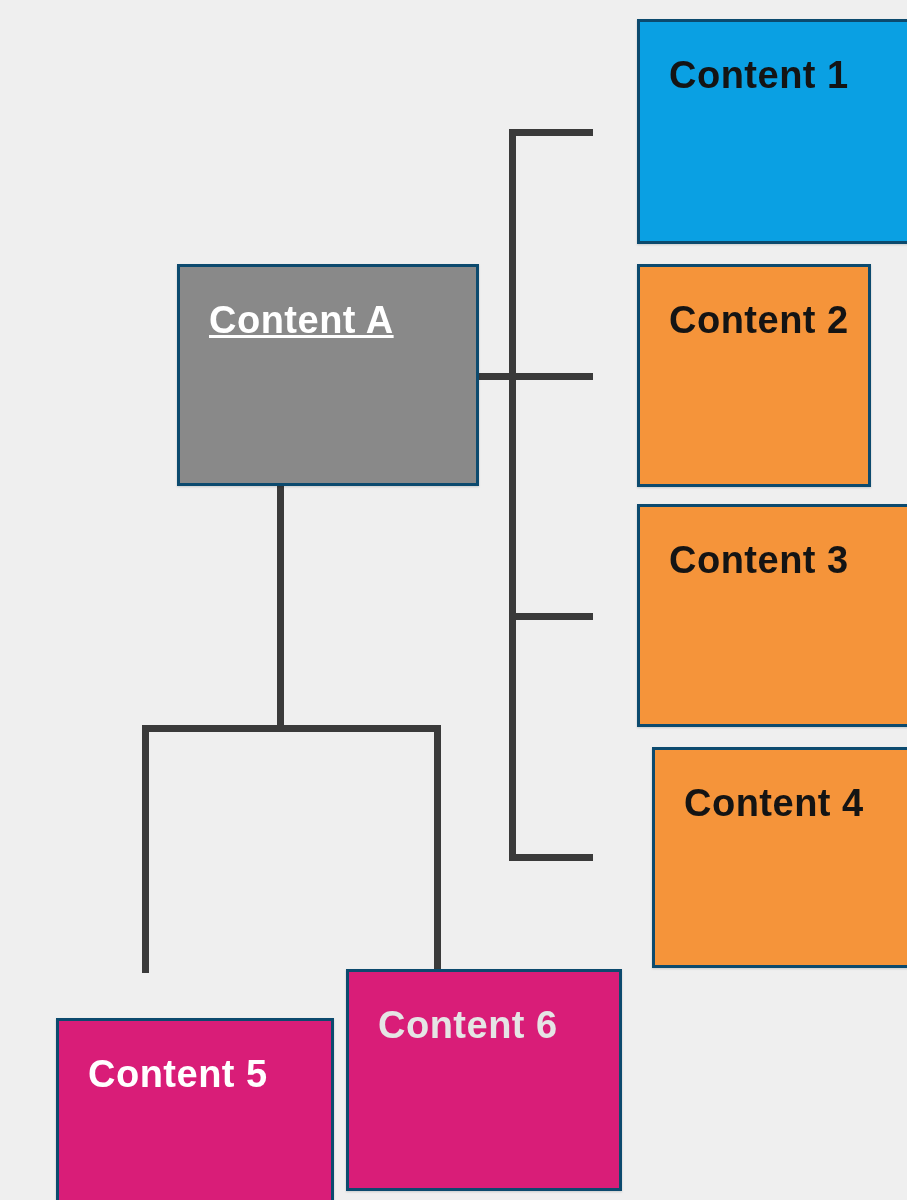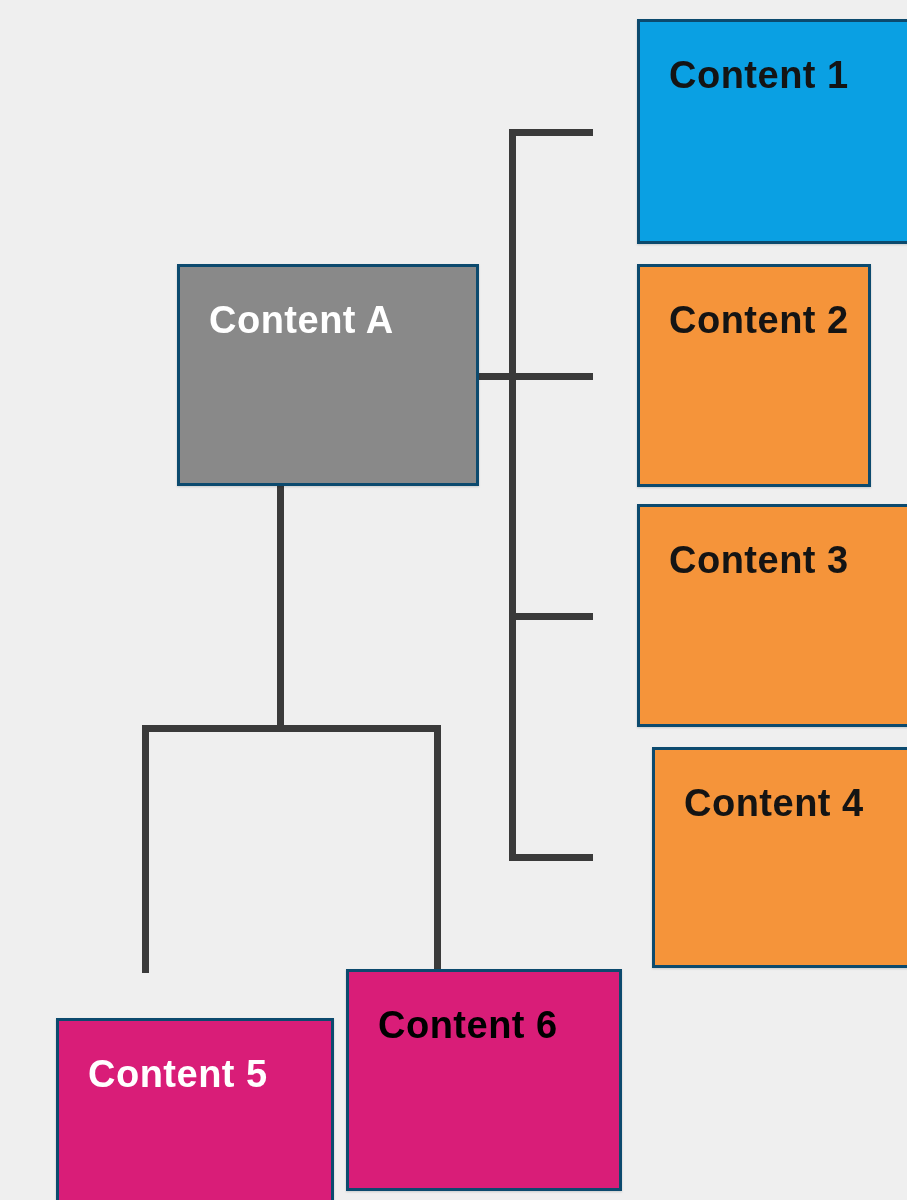--- a/index.html
+++ b/index.html
@@ -57,21 +57,21 @@
   <div class="edge" id="edge-a-right" style="background: rgb(58, 58, 58);"></div>
   <div class="edge" id="edge-trunk" style="background: rgb(58, 58, 58);"></div>
   <div class="edge" id="edge-stub-1" style="background: rgb(58, 58, 58);"></div>
   <div class="edge" id="edge-stub-3" style="background: rgb(58, 58, 58);"></div>
   <div class="edge" id="edge-stub-4" style="background: rgb(58, 58, 58);"></div>
   <div class="edge" id="edge-a-down" style="background: rgb(58, 58, 58);"></div>
   <div class="edge" id="edge-h-bottom" style="background: rgb(58, 58, 58);"></div>
   <div class="edge" id="edge-down-5" style="background: rgb(58, 58, 58);"></div>
   <div class="edge" id="edge-down-6" style="background: rgb(58, 58, 58);"></div>
 
-  <div class="node" id="node-content-a" style="background: rgb(137, 137, 137); color: rgb(255, 255, 255);">
+  <div class="node" id="node-content-a" style="background: rgb(137, 137, 137); color: rgb(255, 255, 255); text-decoration: underline;">
     <span>Content A</span>
   </div>
 
   <div class="node" id="node-content-1" style="background: rgb(10, 160, 227); color: rgb(20, 20, 20);">
     <span>Content 1</span>
   </div>
 
   <div class="node" id="node-content-2" style="background: rgb(245, 148, 58); color: rgb(20, 20, 20);">
     <span>Content 2</span>
   </div>
@@ -81,17 +81,17 @@
   </div>
 
   <div class="node" id="node-content-4" style="background: rgb(245, 148, 58); color: rgb(20, 20, 20);">
     <span>Content 4</span>
   </div>
 
   <div class="node" id="node-content-5" style="background: rgb(217, 29, 120); color: rgb(255, 255, 255);">
     <span>Content 5</span>
   </div>
 
-  <div class="node" id="node-content-6" style="background: rgb(217, 29, 120); color: #000000;">
+  <div class="node" id="node-content-6" style="background: rgb(217, 29, 120); color: #e5e5e5;">
     <span>Content 6</span>
   </div>
 
 </div>
 
 </body></html>

